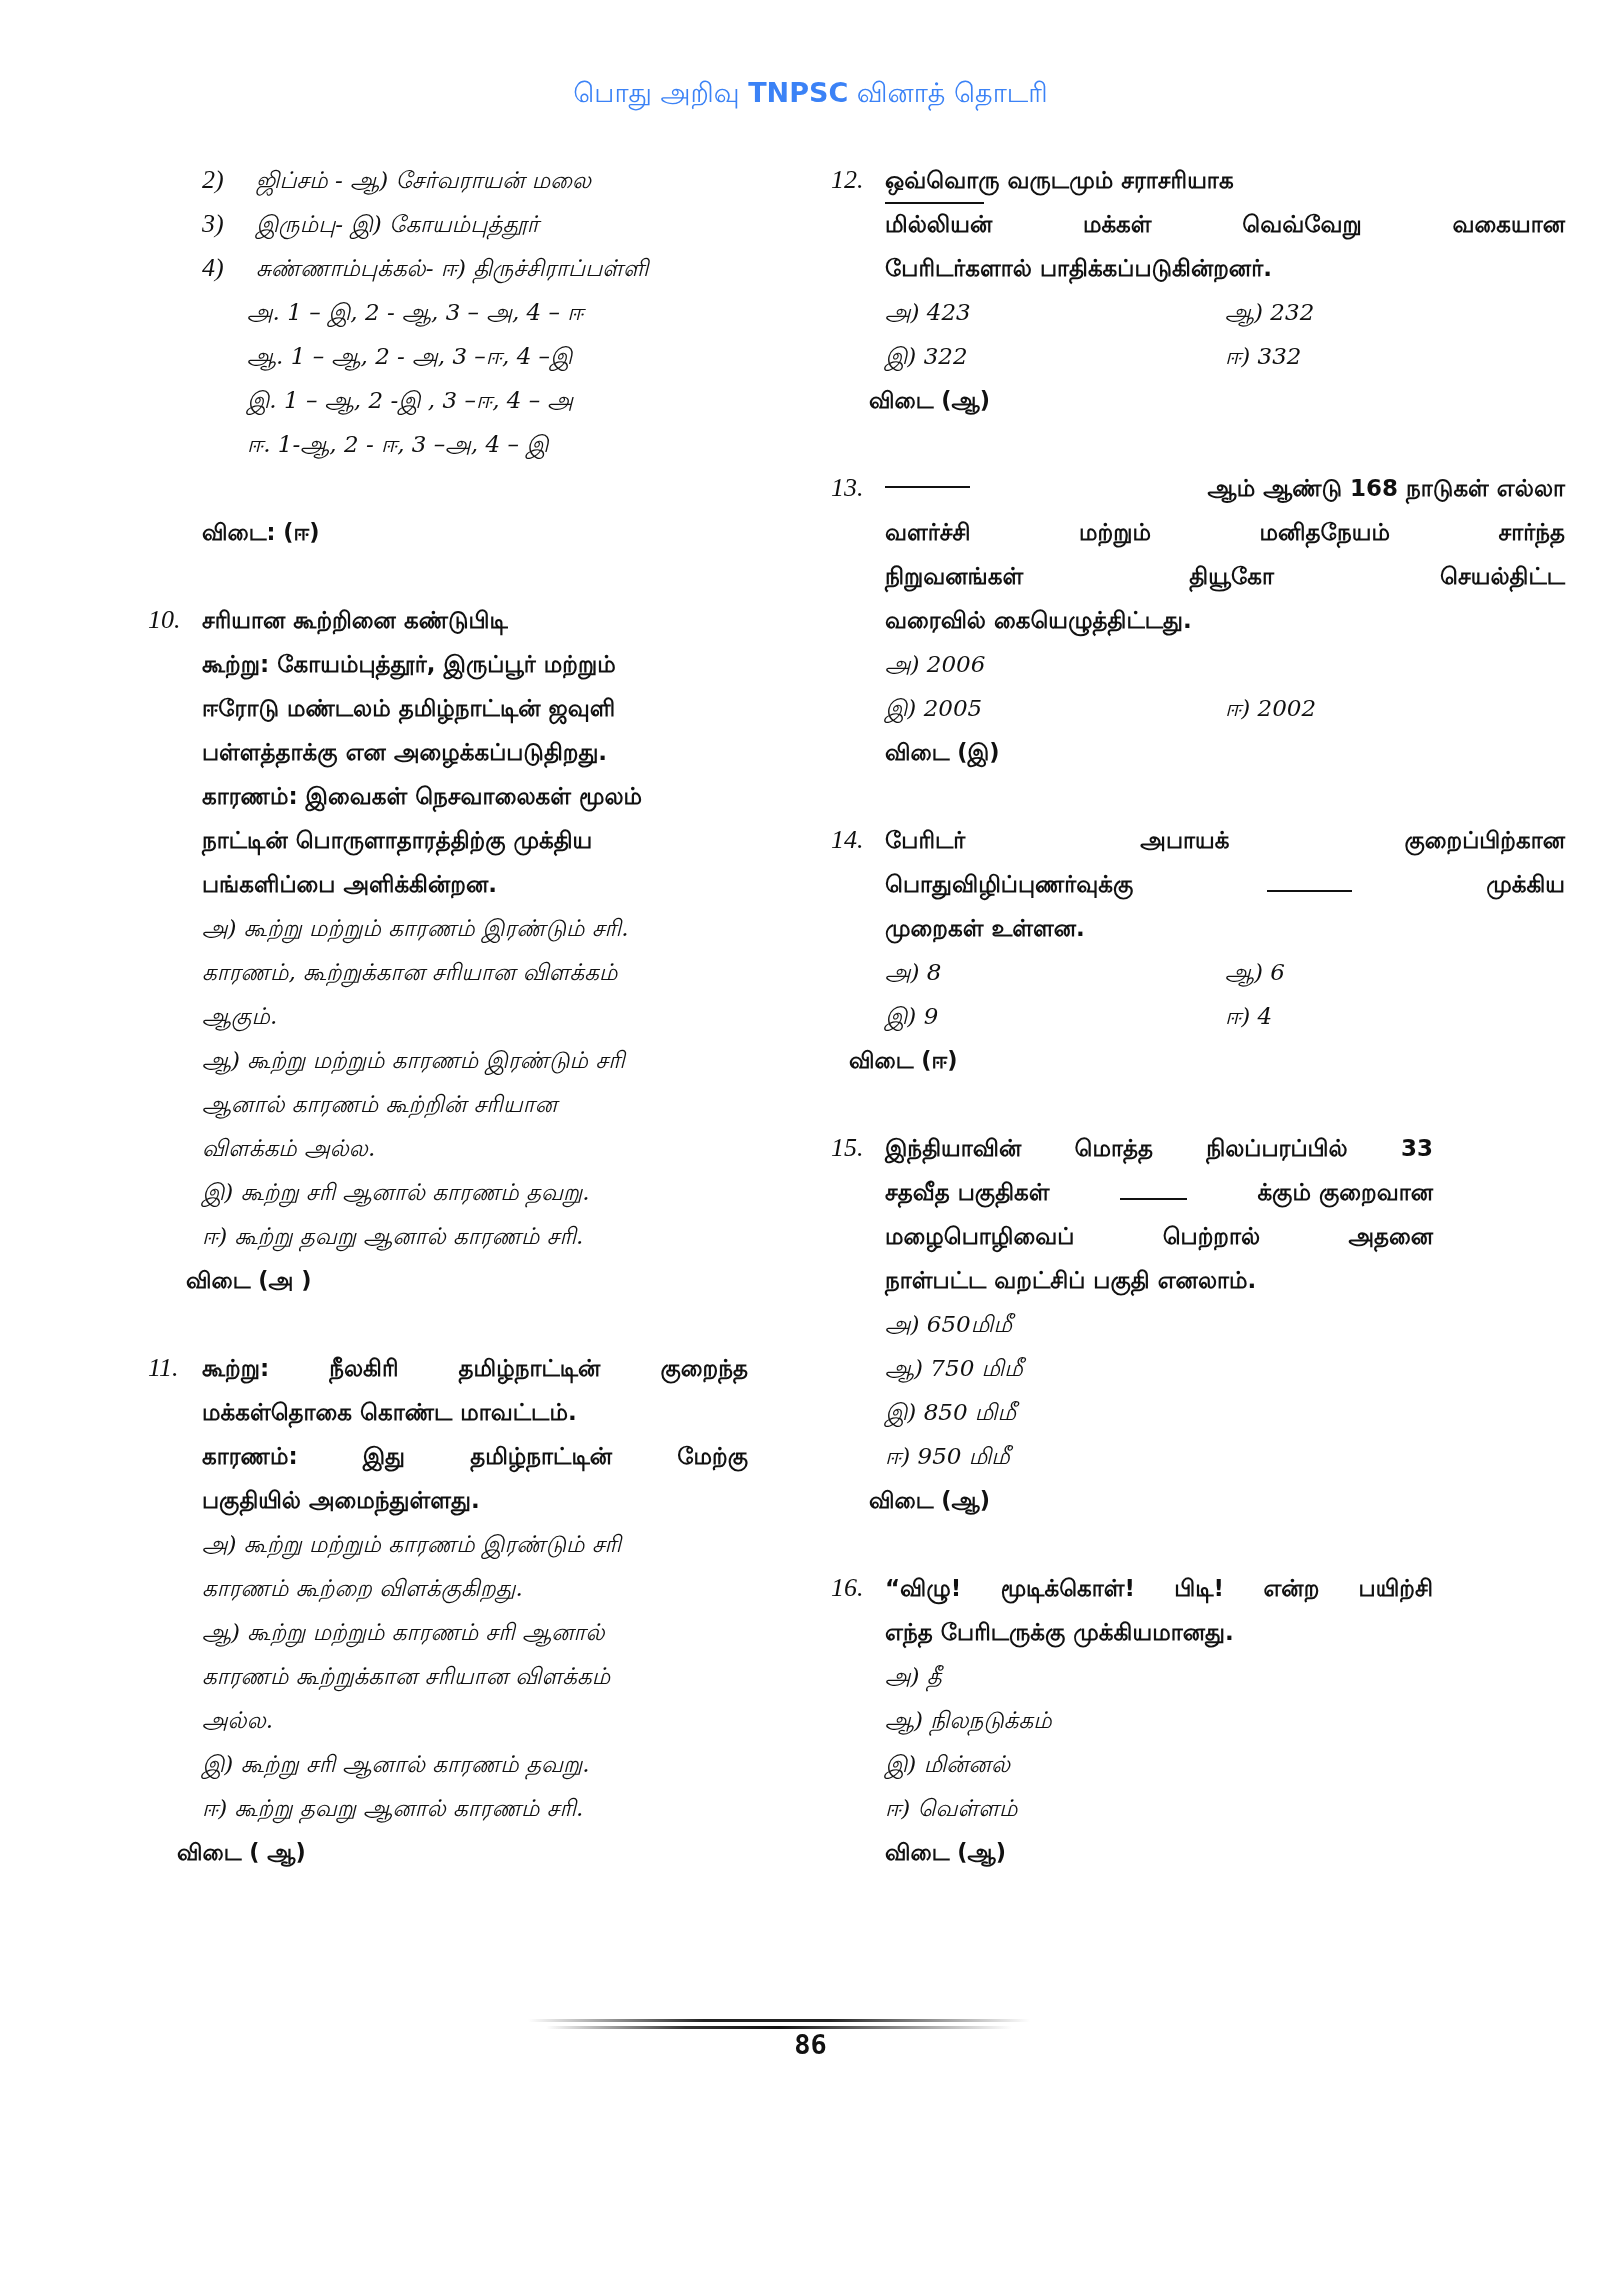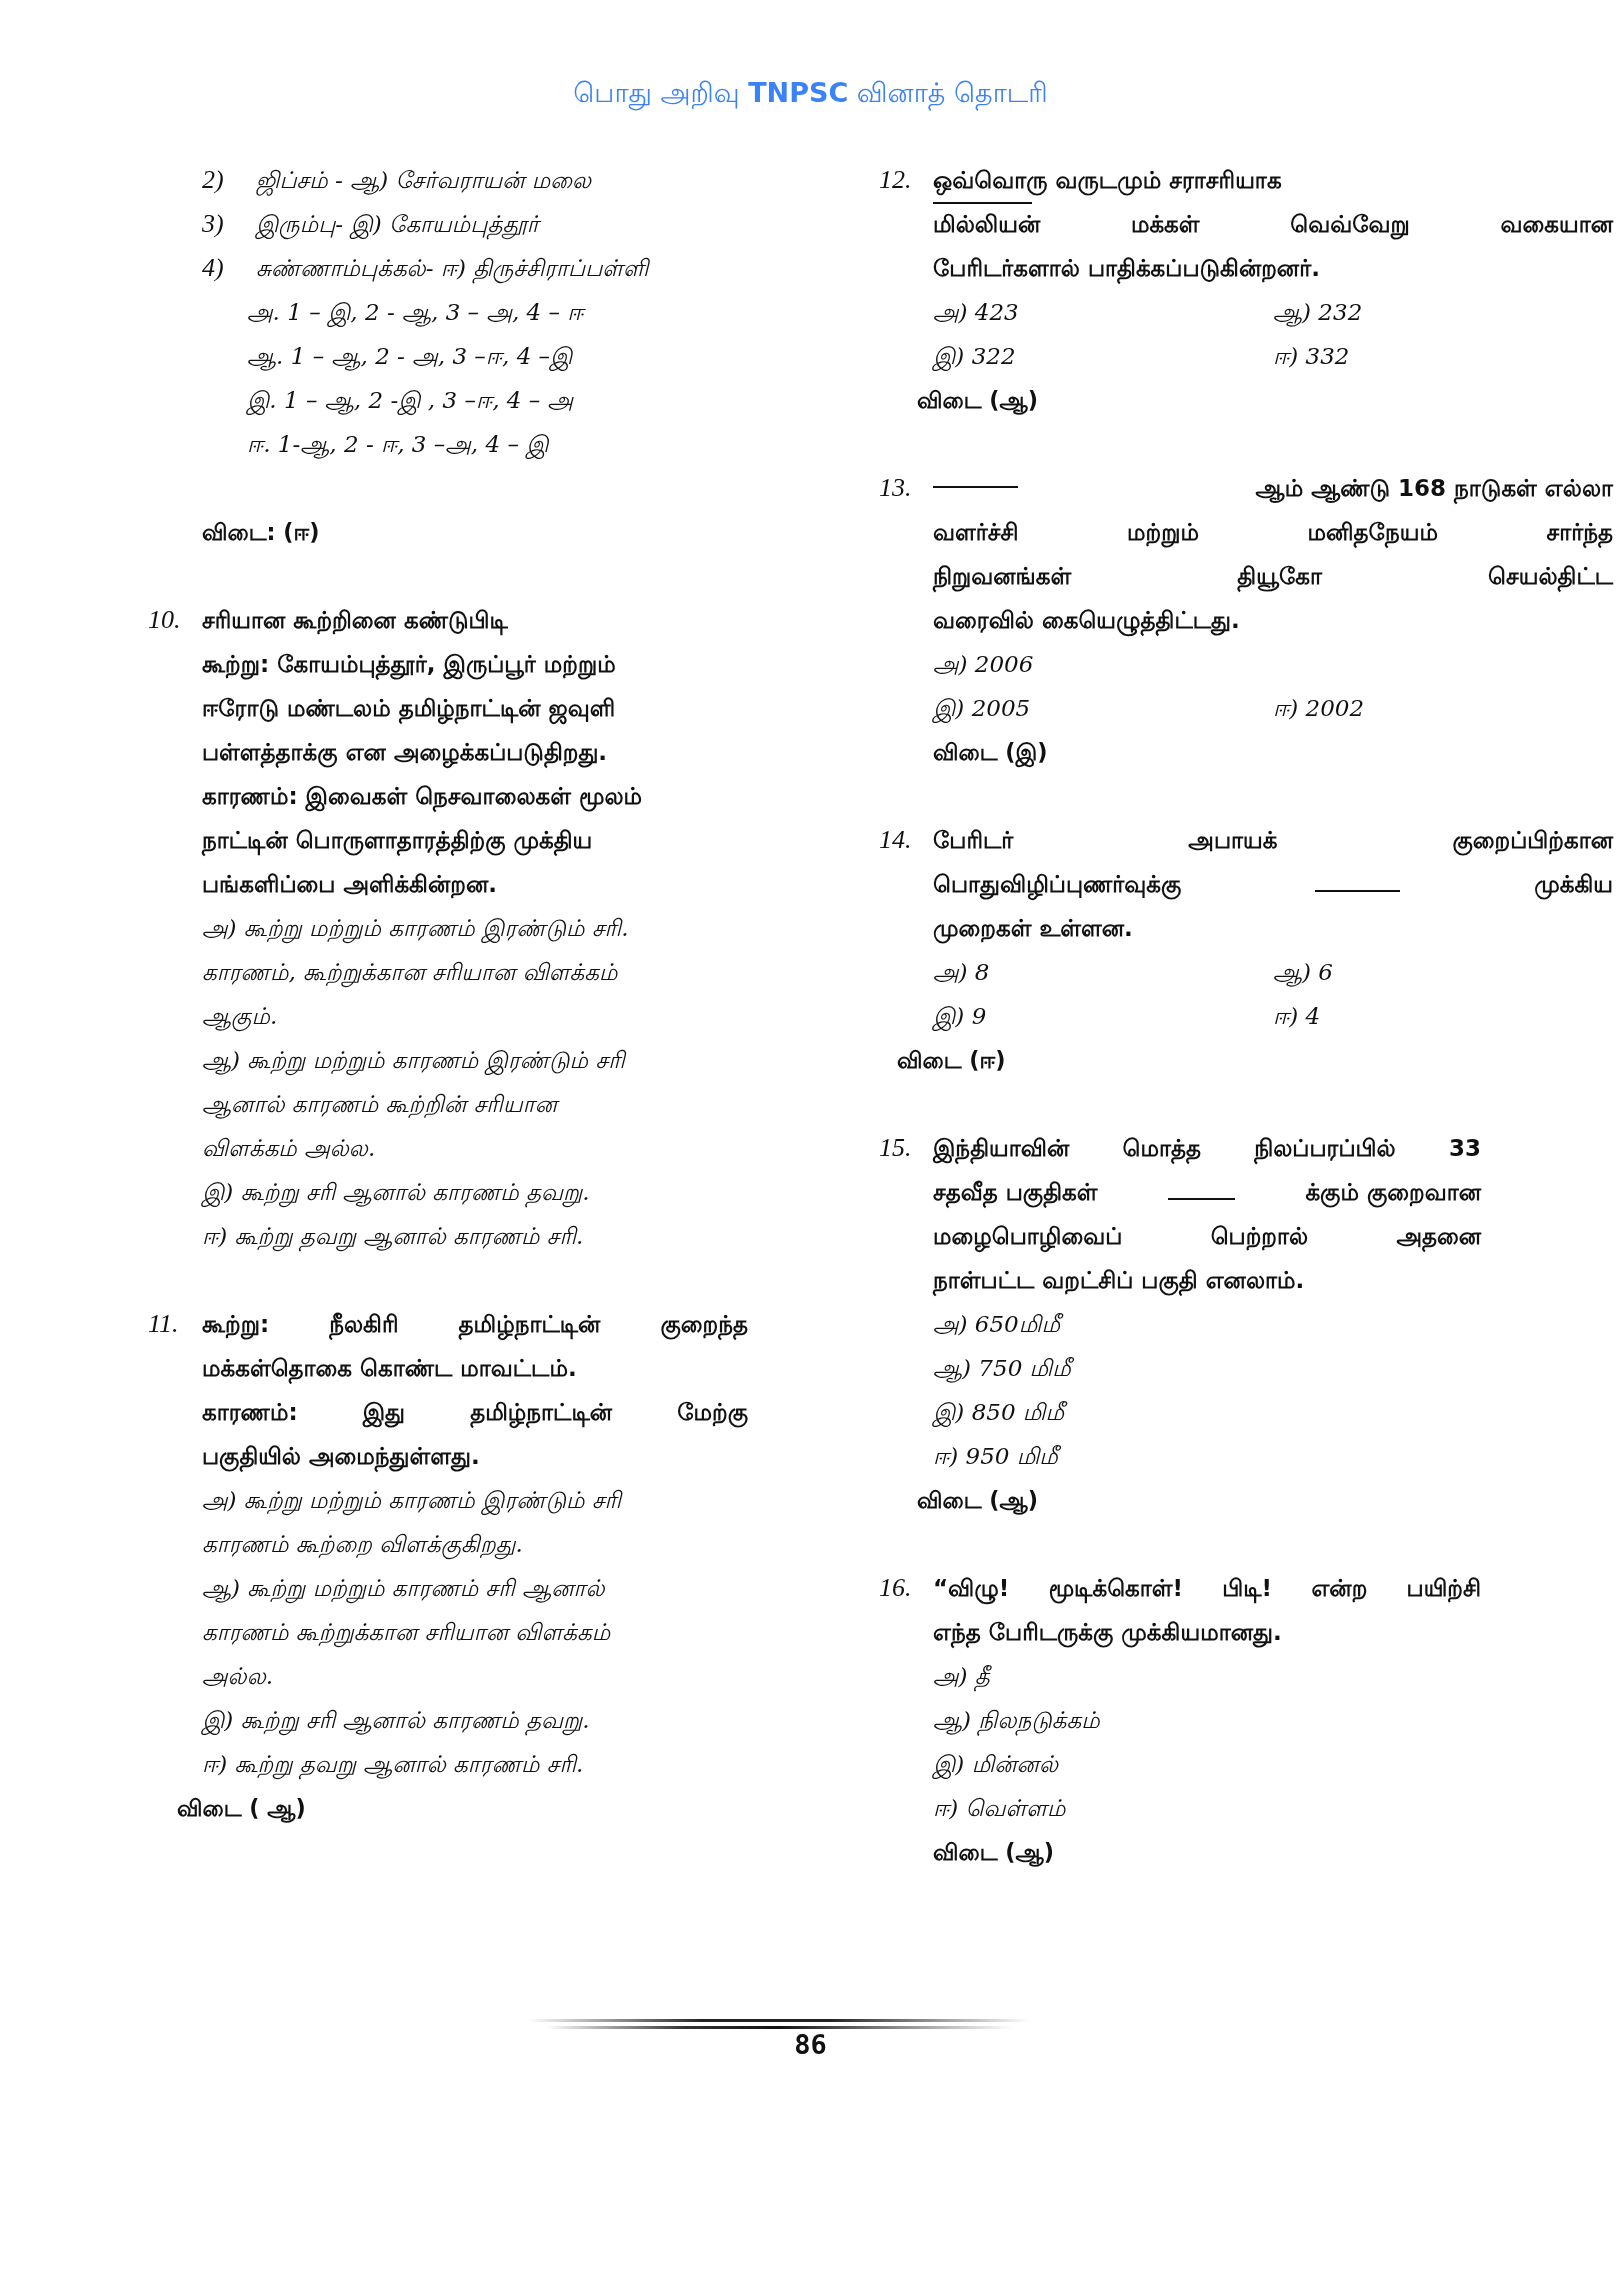--- a/index.html
+++ b/index.html
@@ -3,21 +3,21 @@
 <meta charset="utf-8">
 <style>
   html, body { margin:0; padding:0; background:#ffffff; }
   body { width:1621px; height:2293px; position:relative; overflow:hidden;
          font-family:"DejaVu Serif","Liberation Serif",serif; color:#111; }
   .header { position:absolute; top:77px; left:0; width:1621px; text-align:center;
             font-family:"DejaVu Sans","Liberation Sans",sans-serif; font-size:27px; color:#3b82f6; }
   .header .brand { font-weight:bold; }
   .col { position:absolute; top:158px; }
   .col.left { left:148px; width:600px; }
-  .col.right { left:831px; width:602px;margin-left:48px; }
+  .col.right { left:831px; width:602px; }
   .line { font-size:23px; line-height:44px; height:44px; white-space:nowrap; }
   .it { font-style:italic; }
   .b { font-weight:bold; font-family:"DejaVu Sans","Liberation Sans",sans-serif; }
   .num { display:inline-block; width:54px; font-style:italic; font-family:"Liberation Serif",serif; font-size:26px; }
   .indent { padding-left:54px; }
   .indent2 { padding-left:99px; }
   .q { display:flex; }
   .q .qn { width:54px; flex:0 0 54px; font-style:italic; font-family:"Liberation Serif",serif; font-size:26px; line-height:44px; }
   .q .qb { flex:1; }
   .justify { text-align:justify; text-align-last:justify; white-space:normal; }
@@ -67,20 +67,21 @@
       <div class="line it">அ) கூற்று மற்றும் காரணம் இரண்டும் சரி.</div>
       <div class="line it">காரணம், கூற்றுக்கான சரியான விளக்கம்</div>
       <div class="line it">ஆகும்.</div>
       <div class="line it">ஆ) கூற்று மற்றும் காரணம் இரண்டும் சரி</div>
       <div class="line it">ஆனால் காரணம் கூற்றின் சரியான</div>
       <div class="line it">விளக்கம் அல்ல.</div>
       <div class="line it">இ) கூற்று சரி ஆனால் காரணம் தவறு.</div>
       <div class="line it">ஈ) கூற்று தவறு ஆனால் காரணம் சரி.</div>
     </div>
   </div>
+  <div class="line answer" style="padding-left:38px">விடை (அ )</div>
   <div class="gap"></div>
 
   <div class="q">
     <div class="qn">11.</div>
     <div class="qb">
       <div class="line b justify">கூற்று: நீலகிரி தமிழ்நாட்டின் குறைந்த</div>
       <div class="line b">மக்கள்தொகை கொண்ட மாவட்டம்.</div>
       <div class="line b justify">காரணம்: இது தமிழ்நாட்டின் மேற்கு</div>
       <div class="line b">பகுதியில் அமைந்துள்ளது.</div>
       <div class="line it">அ) கூற்று மற்றும் காரணம் இரண்டும் சரி</div>

